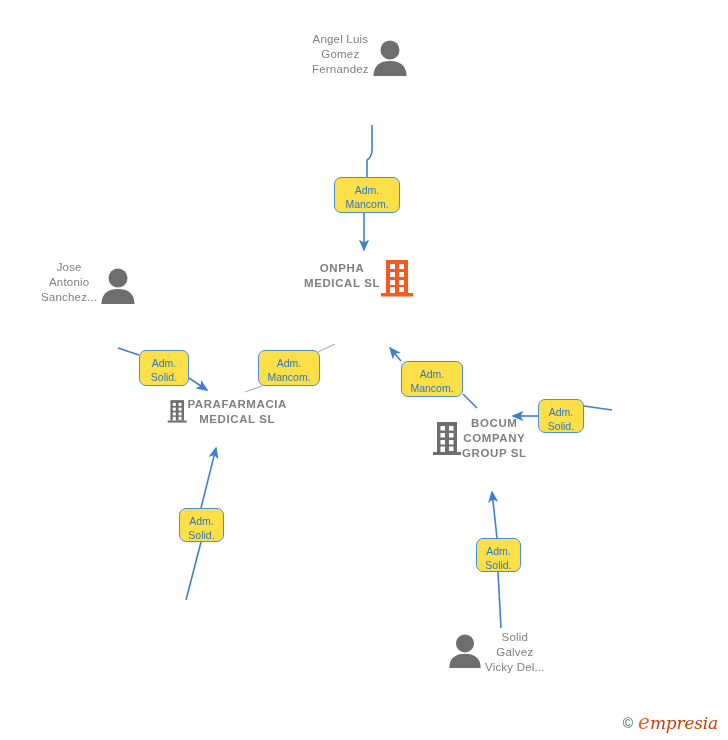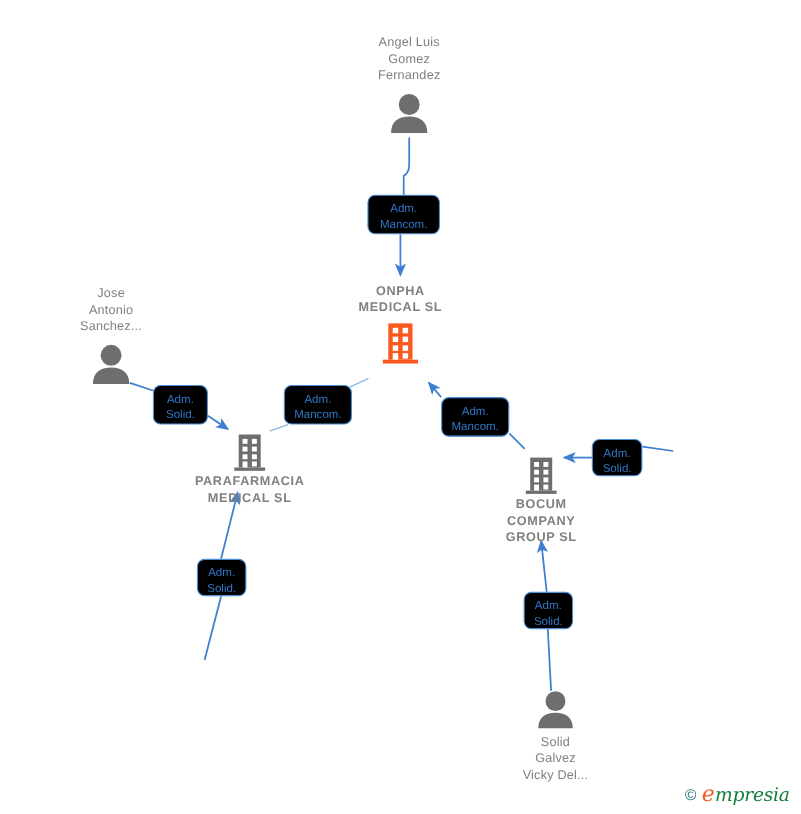--- a/index.html
+++ b/index.html
@@ -6,36 +6,36 @@
   body{
     width:728px;height:740px;
     background:#ffffff;
     font-family:"Liberation Sans","DejaVu Sans",sans-serif;
     overflow:hidden;
     position:relative;
   }
   #canvas{position:absolute;left:0;top:0;width:728px;height:740px;}
   #edges{position:absolute;left:0;top:0;width:728px;height:740px;pointer-events:none;}
 
-  .node{position:absolute;display:flex;flex-direction:column;align-items:center;width:120px;}
+  .node{position:absolute;display:flex;flex-direction:row;align-items:center;width:120px;}
   .node .label{
     font-size:11.5px;line-height:15px;color:#808080;text-align:center;
     letter-spacing:0.2px;white-space:pre-line;
   }
   .node.company .label{font-weight:bold;letter-spacing:0.6px;}
   .icon{display:block;}
 
   .node.person-top .label{margin-bottom:6px;}
   .node.person-bottom .label{margin-top:4px;}
   .node.company-top .label{margin-bottom:4px;}
   .node.company-bottom .label{margin-top:2px;}
 
   .reltag{
     position:absolute;
-    background:#000000;
+    background:#fde047;
     border:1.4px solid #4a90d9;
     border-radius:7px;
     color:#2f76c4;
     font-size:10.5px;
     line-height:14px;
     text-align:center;
     padding:5px 7px 5px 7px;
     white-space:pre-line;
     box-sizing:border-box;
   }
@@ -44,21 +44,21 @@
     position:absolute;right:10px;bottom:8px;
     display:flex;align-items:center;gap:5px;
     font-size:15px;
   }
   #watermark .copy{color:#2a6e80;font-size:14px;}
   #watermark .wm-e{
     color:#f05a28;font-family:"DejaVu Serif","Liberation Serif",serif;
     font-style:italic;font-size:20px;line-height:18px;
   }
   #watermark .wm-rest{
-    color:#15803d;font-family:"DejaVu Serif","Liberation Serif",serif;
+    color:#c2410c;font-family:"DejaVu Serif","Liberation Serif",serif;
     font-style:italic;font-size:17px;line-height:18px;letter-spacing:-0.2px;
   }
 </style>
 </head>
 <body>
 
 <div id="canvas">
 
   <svg id="edges" viewBox="0 0 728 740">
     <defs>
@@ -106,21 +106,21 @@
   <div class="node person person-top" style="left:312px;top:32px;">
     <div class="label">Angel Luis
 Gomez
 Fernandez</div>
     <svg class="icon" width="42" height="40" viewBox="0 0 42 40">
       <circle cx="21" cy="12" r="9.5" fill="#6e6e6e"></circle>
       <path d="M4.5,38 C4.5,27.5 11,23 21,23 C31,23 37.5,27.5 37.5,38 Z" fill="#6e6e6e"></path>
     </svg>
   </div>
 
-  <div class="node company company-top" style="left:304px;top:258px;justify-content:center;">
+  <div class="node company company-top" style="left:304px;top:258px;">
     <div class="label">ONPHA
 MEDICAL  SL</div>
     <svg class="icon" width="34" height="40" viewBox="0 0 34 40">
       <rect x="6" y="2" width="22" height="33" fill="#f9591f"></rect>
       <rect x="1" y="35" width="32" height="3.5" fill="#f9591f"></rect>
       <rect x="10" y="6" width="5" height="5" fill="#ffffff"></rect>
       <rect x="19" y="6" width="5" height="5" fill="#ffffff"></rect>
       <rect x="10" y="14" width="5" height="5" fill="#ffffff"></rect>
       <rect x="19" y="14" width="5" height="5" fill="#ffffff"></rect>
       <rect x="10" y="22" width="5" height="5" fill="#ffffff"></rect>

